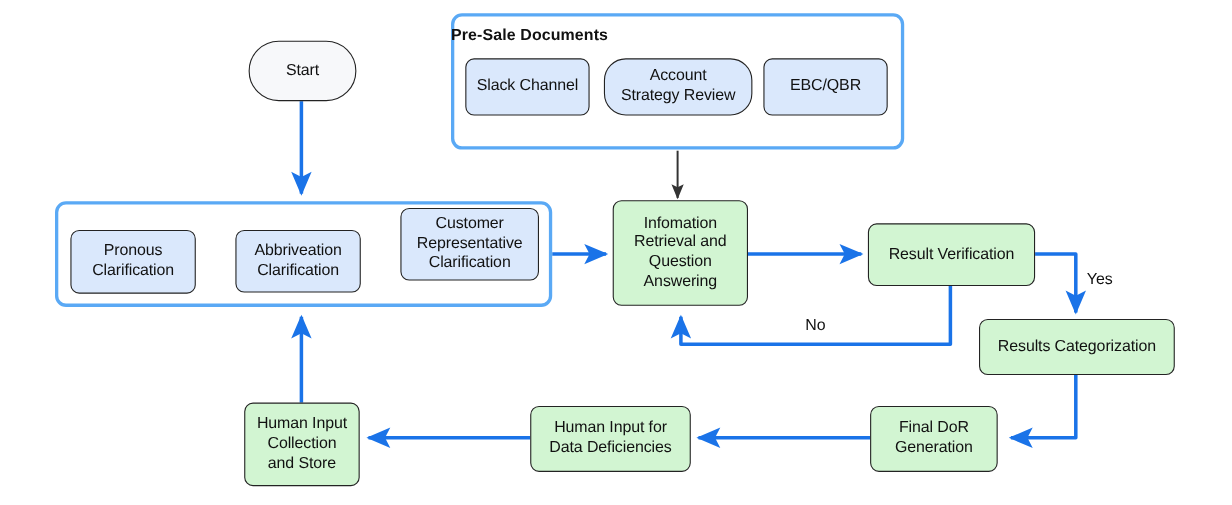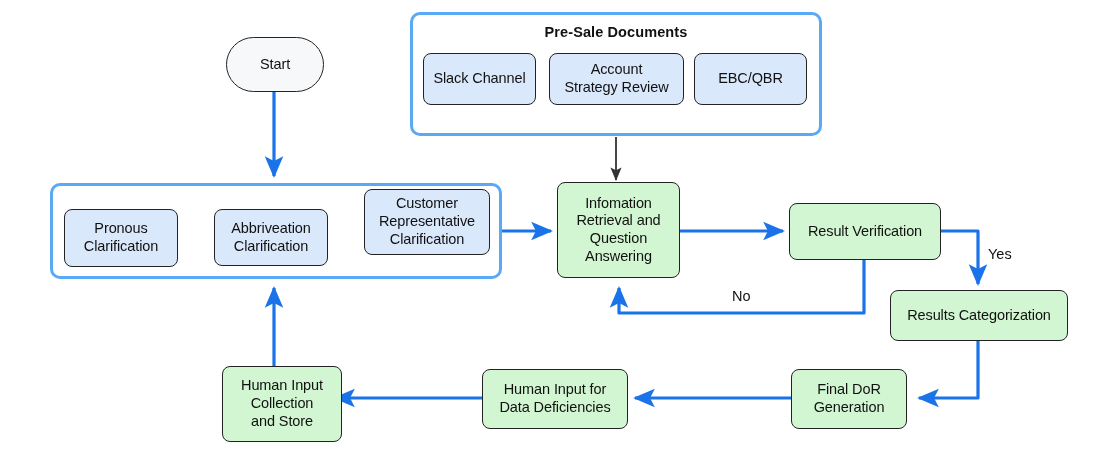--- a/index.html
+++ b/index.html
@@ -54,21 +54,21 @@
     border: 3px solid #5aa9f5;
     border-radius: 10px;
     background: #ffffff;
     z-index: 1;
   }
   .group-title {
     position: absolute;
     font-size: 14.5px;
     font-weight: bold;
     color: #111111;
-    text-align: center;
+    text-align: left;
     z-index: 2;
     letter-spacing: 0.1px;
   }
   .edge-label {
     position: absolute;
     font-size: 14.5px;
     color: #111111;
     z-index: 4;
     background: transparent;
   }
@@ -111,21 +111,21 @@
     <path d="M482,398 L335,398" stroke="#1a73e8" stroke-width="3.2" fill="none" marker-end="url(#ah-blue)"></path>
 
     <path d="M274,366 L274,288" stroke="#1a73e8" stroke-width="3.2" fill="none" marker-end="url(#ah-blue)"></path>
   </svg>
 
   <div class="group" style="left:410px; top:12px; width:412px; height:124px;"></div>
   <div class="group-title" style="left:410px; top:24px; width:412px;">Pre-Sale  Documents</div>
 
   <div class="node blue" style="left:423px; top:53px; width:113px; height:52px;">Slack Channel</div>
 
-  <div class="node blue" style="left:549px; top:53px; width:135px; height:52px;">Account
+  <div class="node blue" style="left:549px; top:53px; width:135px; height:52px;border-radius:20px;">Account
 Strategy Review</div>
 
   <div class="node blue" style="left:694px; top:53px; width:113px; height:52px;">EBC/QBR</div>
 
   <div class="node stadium" style="left:226px; top:37px; width:98px; height:55px;">Start</div>
 
   <div class="group" style="left:50px; top:183px; width:452px; height:96px;"></div>
 
   <div class="node blue" style="left:64px; top:209px; width:114px; height:58px;">Pronous
 Clarification</div>
@@ -145,21 +145,21 @@
   <div class="node green" style="left:789px; top:203px; width:152px; height:57px;">Result Verification</div>
 
   <div class="node green" style="left:890px; top:290px; width:178px; height:51px;">Results Categorization</div>
 
   <div class="node green" style="left:791px; top:369px; width:116px; height:60px;">Final DoR
 Generation</div>
 
   <div class="node green" style="left:482px; top:369px; width:146px; height:60px;">Human Input for
 Data Deficiencies</div>
 
-  <div class="node green" style="left:222px; top:366px; width:120px; height:76px;">Human Input
+  <div class="node green" style="left:222px; top:366px; width:105px; height:76px;">Human Input
 Collection
 and Store</div>
 
   <div class="edge-label" style="left:988px; top:246px;">Yes</div>
 
   <div class="edge-label" style="left:732px; top:288px;">No</div>
 
 </div>
 
 </body></html>

